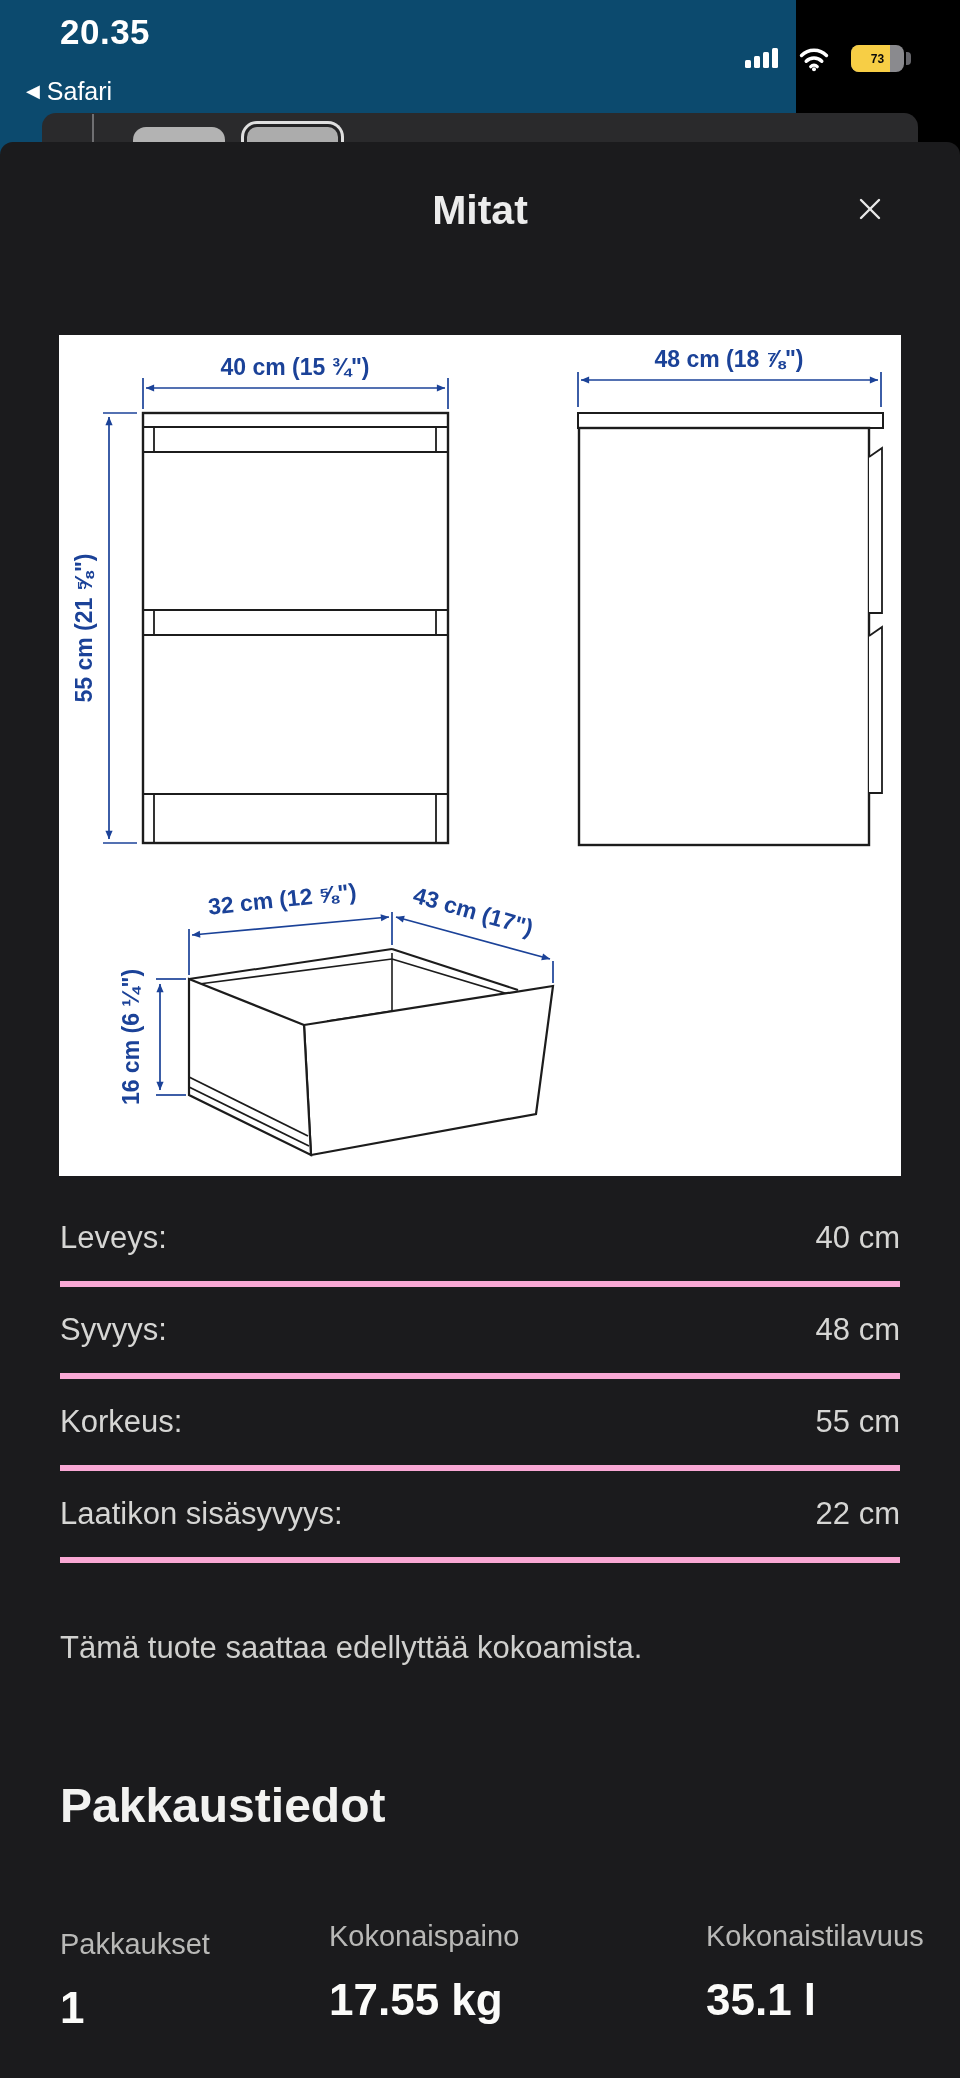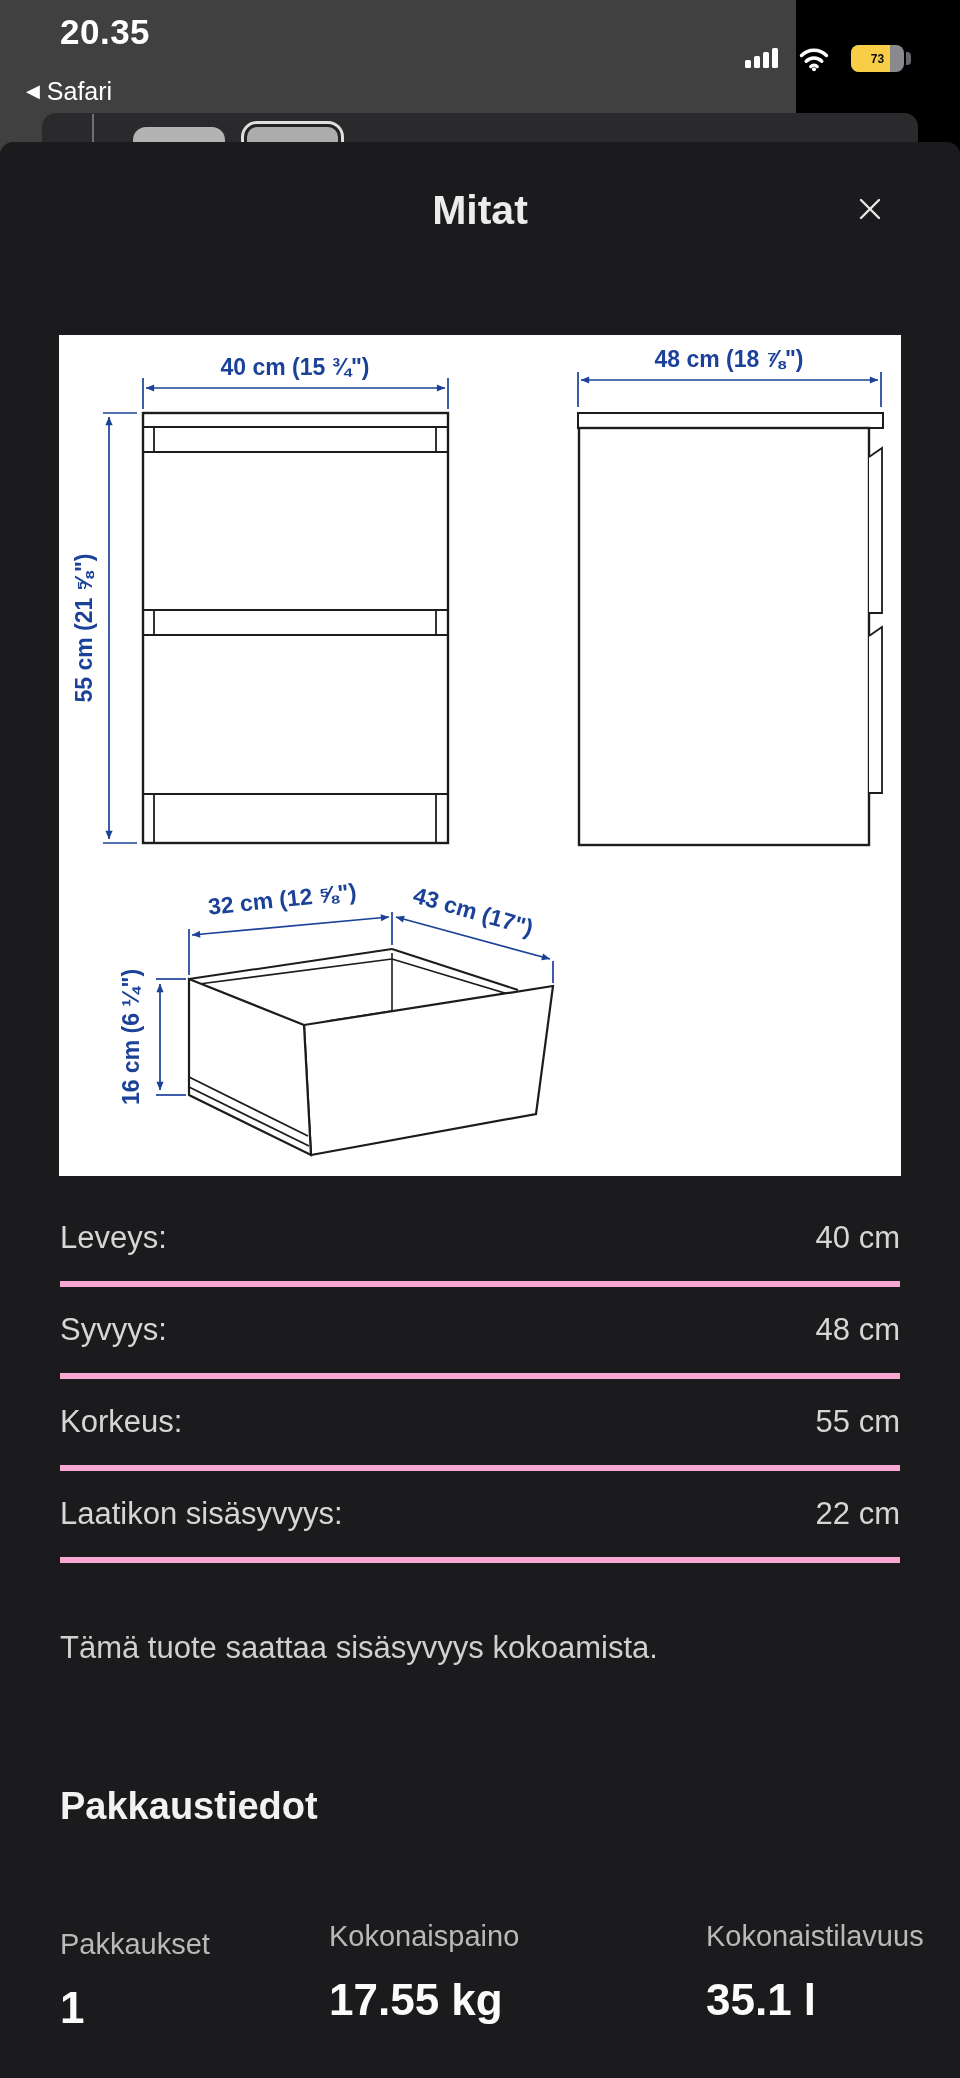--- a/index.html
+++ b/index.html
@@ -1,18 +1,18 @@
 <!DOCTYPE html>
 <html><head>
 <meta charset="utf-8">
 <style>
   * { margin:0; padding:0; box-sizing:border-box; }
   html,body { width:960px; height:2078px; background:#000; overflow:hidden; }
   body { font-family:"Liberation Sans","DejaVu Sans",sans-serif; -webkit-font-smoothing:antialiased; }
-  #screen { position:relative; width:796px; height:2078px; background:#404040; }
+  #screen { position:relative; width:796px; height:2078px; background:#0c4a6e; }
 
   
   .time { position:absolute; left:60px; top:12px; font-size:35px; font-weight:700; color:#fff; letter-spacing:.5px; }
   .sig { position:absolute; left:745px; top:48px; width:46px; height:20px; display:flex; align-items:flex-end; gap:3.5px; }
   .sig i { display:block; width:5.5px; background:#fff; border-radius:1.5px; }
   .wifi { position:absolute; left:797px; top:44px; }
   .batt { position:absolute; left:851px; top:45px; width:53px; height:27px; border-radius:8px; background:#8a8a8e; overflow:hidden; }
   .batt .fill { position:absolute; left:0; top:0; bottom:0; width:39px; background:#f7ce45; }
   .batt .pct { position:absolute; inset:0; display:flex; align-items:center; justify-content:center; font-size:12px; font-weight:700; color:#0a0a0a; }
   .nub { position:absolute; left:906px; top:52px; width:4.5px; height:13px; background:#66666b; border-radius:0 4px 4px 0; }
@@ -35,21 +35,21 @@
   .panel { position:absolute; left:59px; top:335px; width:842px; height:841px; background:#fff; }
   .dim-label { font-family:"Liberation Sans","DejaVu Sans",sans-serif; font-weight:700; font-size:23px; }
 
   
   .rows { position:absolute; left:60px; top:1195px; width:840px; }
   .drow { height:92px; display:flex; align-items:center; justify-content:space-between; border-bottom:6px solid #f9a8d4; font-size:31px; color:#d6d6d4; }
   .drow .val { text-align:center; }
   .note { position:absolute; left:60px; top:1626px; width:840px; font-size:31px; color:#d0d0ce; line-height:44px; }
 
   
-  .pkg-head { position:absolute; left:60px; top:1782px; font-size:38px; font-weight:700; color:#f2f2f0; line-height:48px; }
+  .pkg-head { position:absolute; left:60px; top:1782px; font-size:48px; font-weight:700; color:#f2f2f0; line-height:48px; }
   .pkg-col { position:absolute; top:1918px; }
   .pkg-col .lbl { font-size:29px; color:#b9b9b7; line-height:36px; }
   .pkg-col .val { margin-top:20px; font-size:44px; font-weight:700; color:#fbfbf9; line-height:52px; }
   .col1 { left:60px;margin-top:8px; } .col2 { left:329px; } .col3 { left:706px; }
 </style>
 </head>
 <body>
 
 <div id="screen">
 
@@ -184,21 +184,21 @@
     <div class="drow">
       <span class="lbl">Korkeus:</span>
       <span class="val">55 cm</span>
     </div>
     <div class="drow">
       <span class="lbl">Laatikon sisäsyvyys:</span>
       <span class="val">22 cm</span>
     </div>
   </div>
 
-  <div class="note">Tämä tuote saattaa sisäsyvyys kokoamista.</div>
+  <div class="note">Tämä tuote saattaa edellyttää kokoamista.</div>
 
   <div class="pkg-head">Pakkaustiedot</div>
   <div class="pkg-col col1">
     <div class="lbl">Pakkaukset</div>
     <div class="val">1</div>
   </div>
   <div class="pkg-col col2">
     <div class="lbl">Kokonaispaino</div>
     <div class="val">17.55 kg</div>
   </div>

